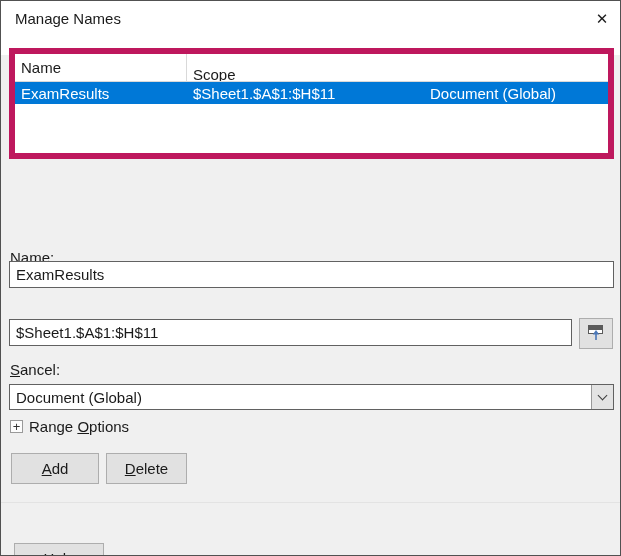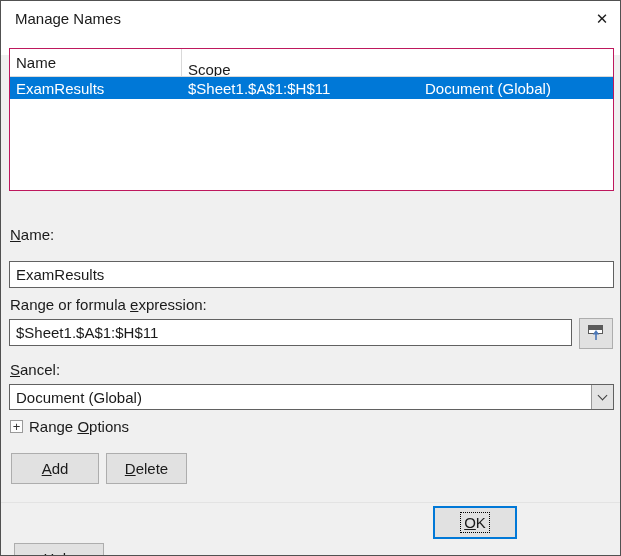--- a/index.html
+++ b/index.html
@@ -30,23 +30,23 @@
   }
   .close-btn {
     position: absolute; right: 2px; top: 0; width: 32px; height: 36px;
     display: flex; align-items: center; justify-content: center;
     background: transparent; border: none; cursor: pointer;
     font-size: 15px; color: #1a1a1a;
   }
 
   
   .names-list {
-    left: 8px; top: 47px; width: 605px; height: 143px;
+    left: 8px; top: 47px; width: 605px; height: 111px;
     background: #ffffff;
-    border: 1px solid #be185d;
+    border: 6px solid #be185d;
   }
   .list-header { display: flex; height: 28px; border-bottom: 1px solid #d9d9d9; }
   .hcell {
     display: flex; align-items: center;
     padding-left: 6px; overflow: hidden; white-space: nowrap;
     border-right: 1px solid #d9d9d9;
   }
   .hcell:last-child { border-right: none; margin-top: 13px; }
   .col-1 { width: 172px; } .col-2 { width: 237px; } .col-3 { flex: 1; }
   .list-row { display: flex; height: 22px; color: #ffffff; }
@@ -134,24 +134,23 @@
       <div class="hcell col-1">Name</div>
       <div class="hcell col-3">Scope</div>
     </div>
     <div class="list-row selected">
       <div class="rcell col-1">ExamResults</div>
       <div class="rcell col-2">$Sheet1.$A$1:$H$11</div>
       <div class="rcell col-3">Document (Global)</div>
     </div>
   </div>
 
-  <div class="abs lbl" style="left:9px; top:225px;"><span></span><span class="mn">N</span><span>ame:</span></div>
+  <div class="abs lbl" style="left:9px; top:248px;"><span></span><span class="mn">N</span><span>ame:</span></div>
   <input class="abs txt" style="left: 8px; top: 260px; width: 605px; height: 27px;" value="ExamResults">
 
-  <div class="abs lbl" style="left:9px; top:295px;"><span>Range or formula </span><span class="mn">e</span><span>xpression:</span></div>
   <input class="abs txt" style="left: 8px; top: 318px; width: 563px; height: 27px;" value="$Sheet1.$A$1:$H$11">
   <button class="abs shrink-btn" style="left:578px; top:317px; width:34px; height:31px;">
     <span>
       <svg width="19" height="17" viewBox="0 0 19 17">
         <rect x="1.5" y="1.5" width="14" height="8" fill="#ffffff" stroke="#5a5a5a" stroke-width="1"></rect>
         <rect x="1.5" y="1.5" width="14" height="4" fill="#5a5a5a" stroke="#5a5a5a" stroke-width="1"></rect>
         <line x1="9" y1="16" x2="9" y2="9" stroke="#4a77b8" stroke-width="1.6"></line>
         <path d="M9 6 L12.2 10.5 L5.8 10.5 Z" fill="#4a77b8"></path>
       </svg>
     </span>
@@ -174,17 +173,14 @@
       <span><span></span><span class="mn">A</span><span>dd</span></span>
     </button>
   <button class="abs btn" style="left:105px; top:452px; width:81px; height:31px;">
       <span><span></span><span class="mn">D</span><span>elete</span></span>
     </button>
 
   <div class="abs sep"></div>
   <button class="abs btn" style="left:13px; top:506px; width:90px; height:31px;margin-top:36px;">
       <span><span></span><span class="mn">H</span><span>elp</span></span>
     </button>
-  <button class="abs btn btn-default" style="left:432px; top:505px; width:84px; height:33px;">
-      <span class="focus-rect"><span></span><span class="mn">O</span><span>K</span></span>
-    </button>
 
 </div>
 
 </body></html>

